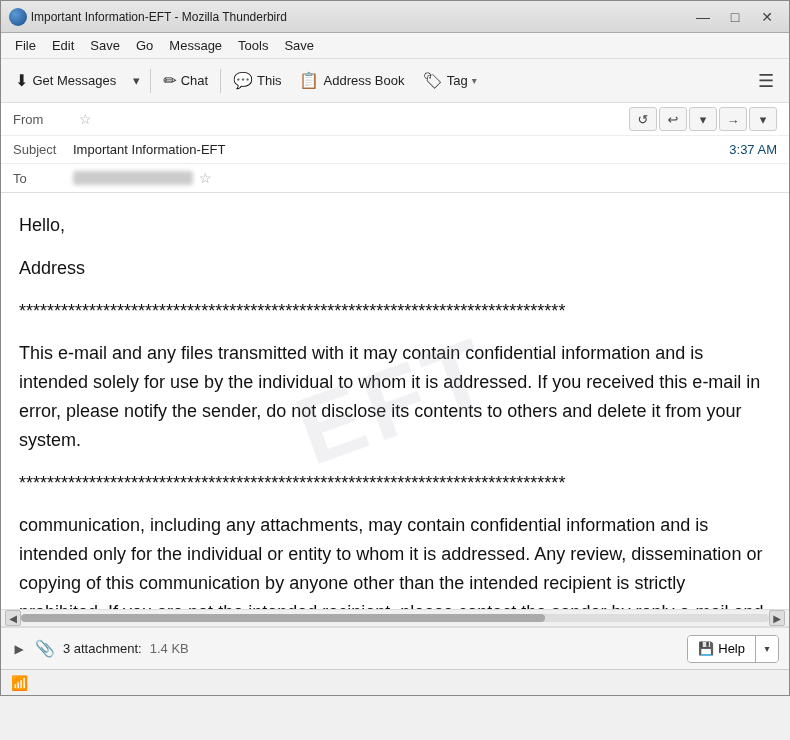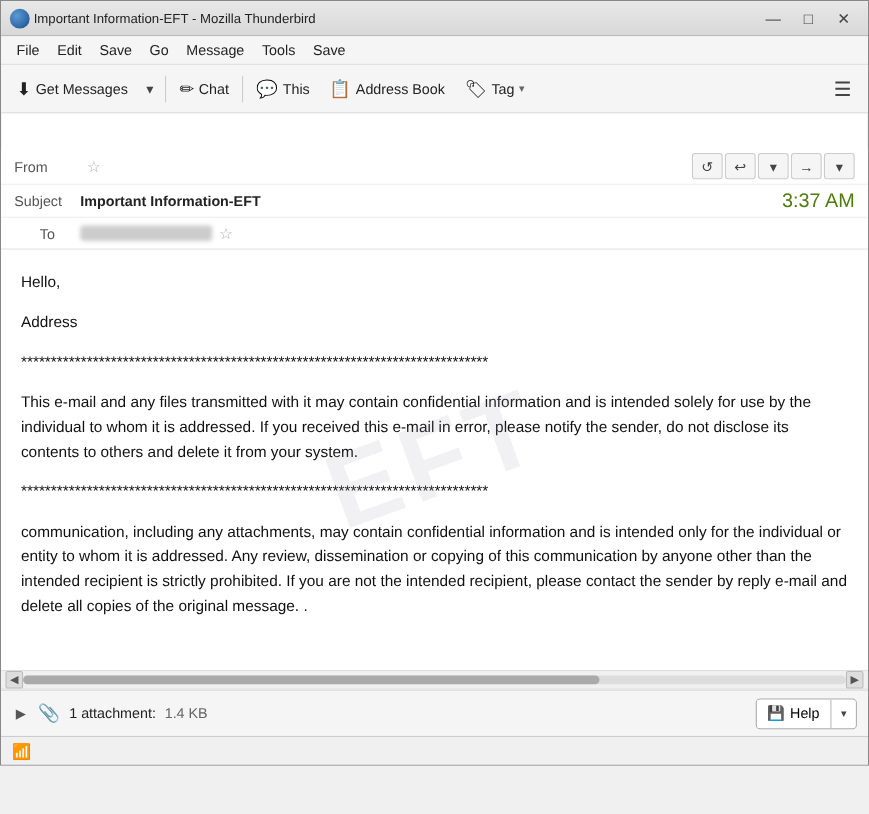--- a/index.html
+++ b/index.html
@@ -135,51 +135,50 @@
       justify-content: center;
       font-size: 18px;
       color: #444;
     }
 
     
     .email-header {
       background: #fff;
       border-bottom: 1px solid #ddd;
       flex-shrink: 0;
-      margin-top: 32px;
     }
 
     .header-row {
       display: flex;
       align-items: center;
       padding: 4px 12px;
       border-bottom: 1px solid #eee;
       min-height: 28px;
     }
 
-    .header-row:last-child { border-bottom: none; text-align: center; }
+    .header-row:last-child { border-bottom: none; }
 
     .header-label {
       color: #555;
       font-size: 13px;
       width: 60px;
       flex-shrink: 0;
     }
 
     .header-value {
       font-size: 13px;
       color: #222;
       flex: 1;
     }
 
-    .header-value.bold { font-weight: bold; }
+    .header-value.bold { font-weight: normal; }
 
     .header-time {
-      font-size: 18px;
-      color: #4d7c0f;
+      font-size: 13px;
+      color: #0c4a6e;
       margin-left: auto;
     }
 
     .star-icon {
       color: #aaa;
       margin-left: 6px;
       cursor: pointer;
       font-size: 14px;
     }
 
@@ -216,21 +215,21 @@
     
     .email-body {
       flex: 1;
       overflow-y: auto;
       padding: 18px 18px 10px 18px;
       background: #fff;
       position: relative;
     }
 
     .email-text {
-      font-size: 14px;
+      font-size: 18px;
       color: #111;
       line-height: 1.6;
     }
 
     .email-text p {
       margin-bottom: 14px;
     }
 
     .watermark {
       position: absolute;
@@ -510,21 +509,21 @@
     <div class="scroll-arrow">◀</div>
     <div class="scroll-track">
       <div class="scroll-thumb"></div>
     </div>
     <div class="scroll-arrow">▶</div>
   </div>
 
   <div class="attachment-bar">
     <span class="attachment-toggle">▶</span>
     <span class="attachment-icon">📎</span>
-    <span class="attachment-text">1 attachment:</span>
+    <span class="attachment-text">3 attachment:</span>
     <span class="attachment-text" style="color:#666;">1.4 KB</span>
     <div class="attachment-spacer"></div>
     <div class="save-btn">
       <button class="save-main">
         <span>💾</span>
         <span>Help</span>
       </button>
       <button class="save-dropdown">
         <span>▾</span>
       </button>

